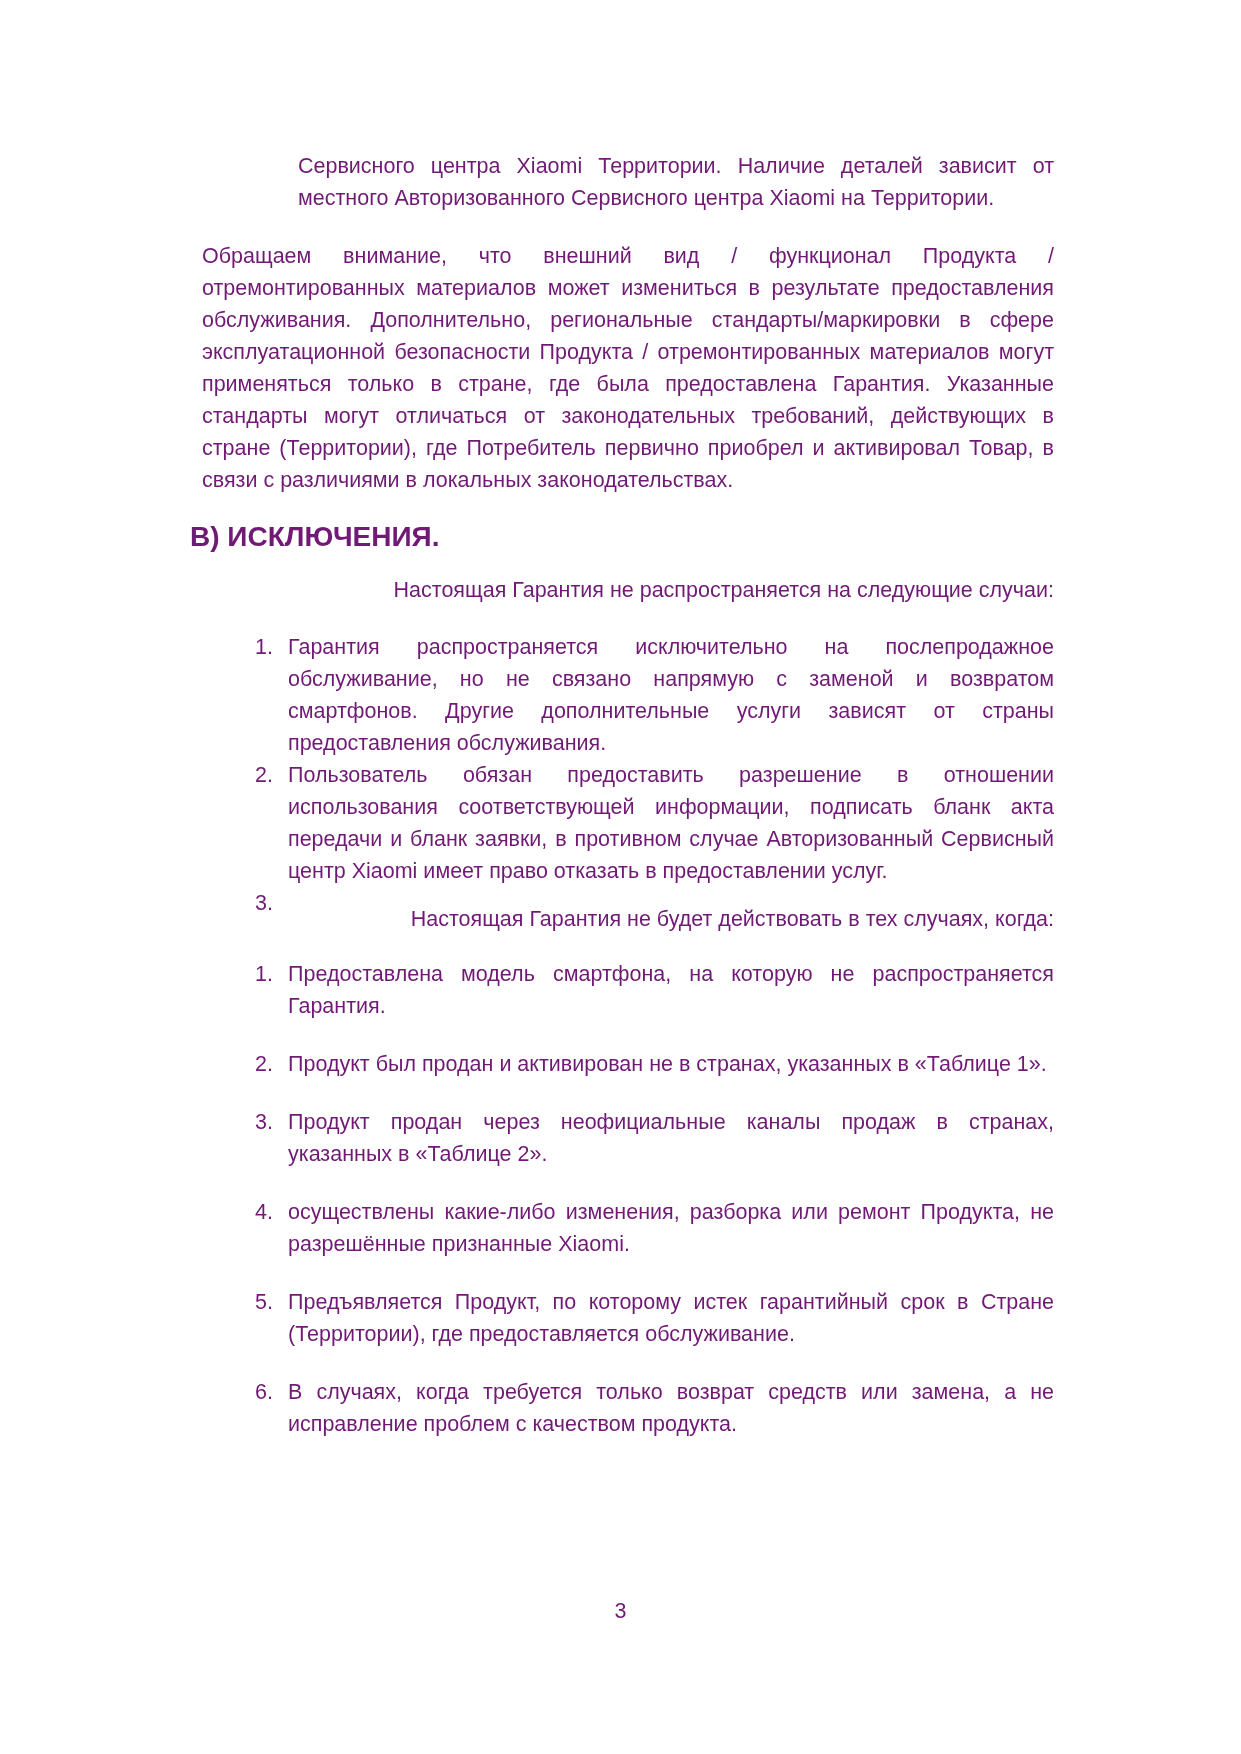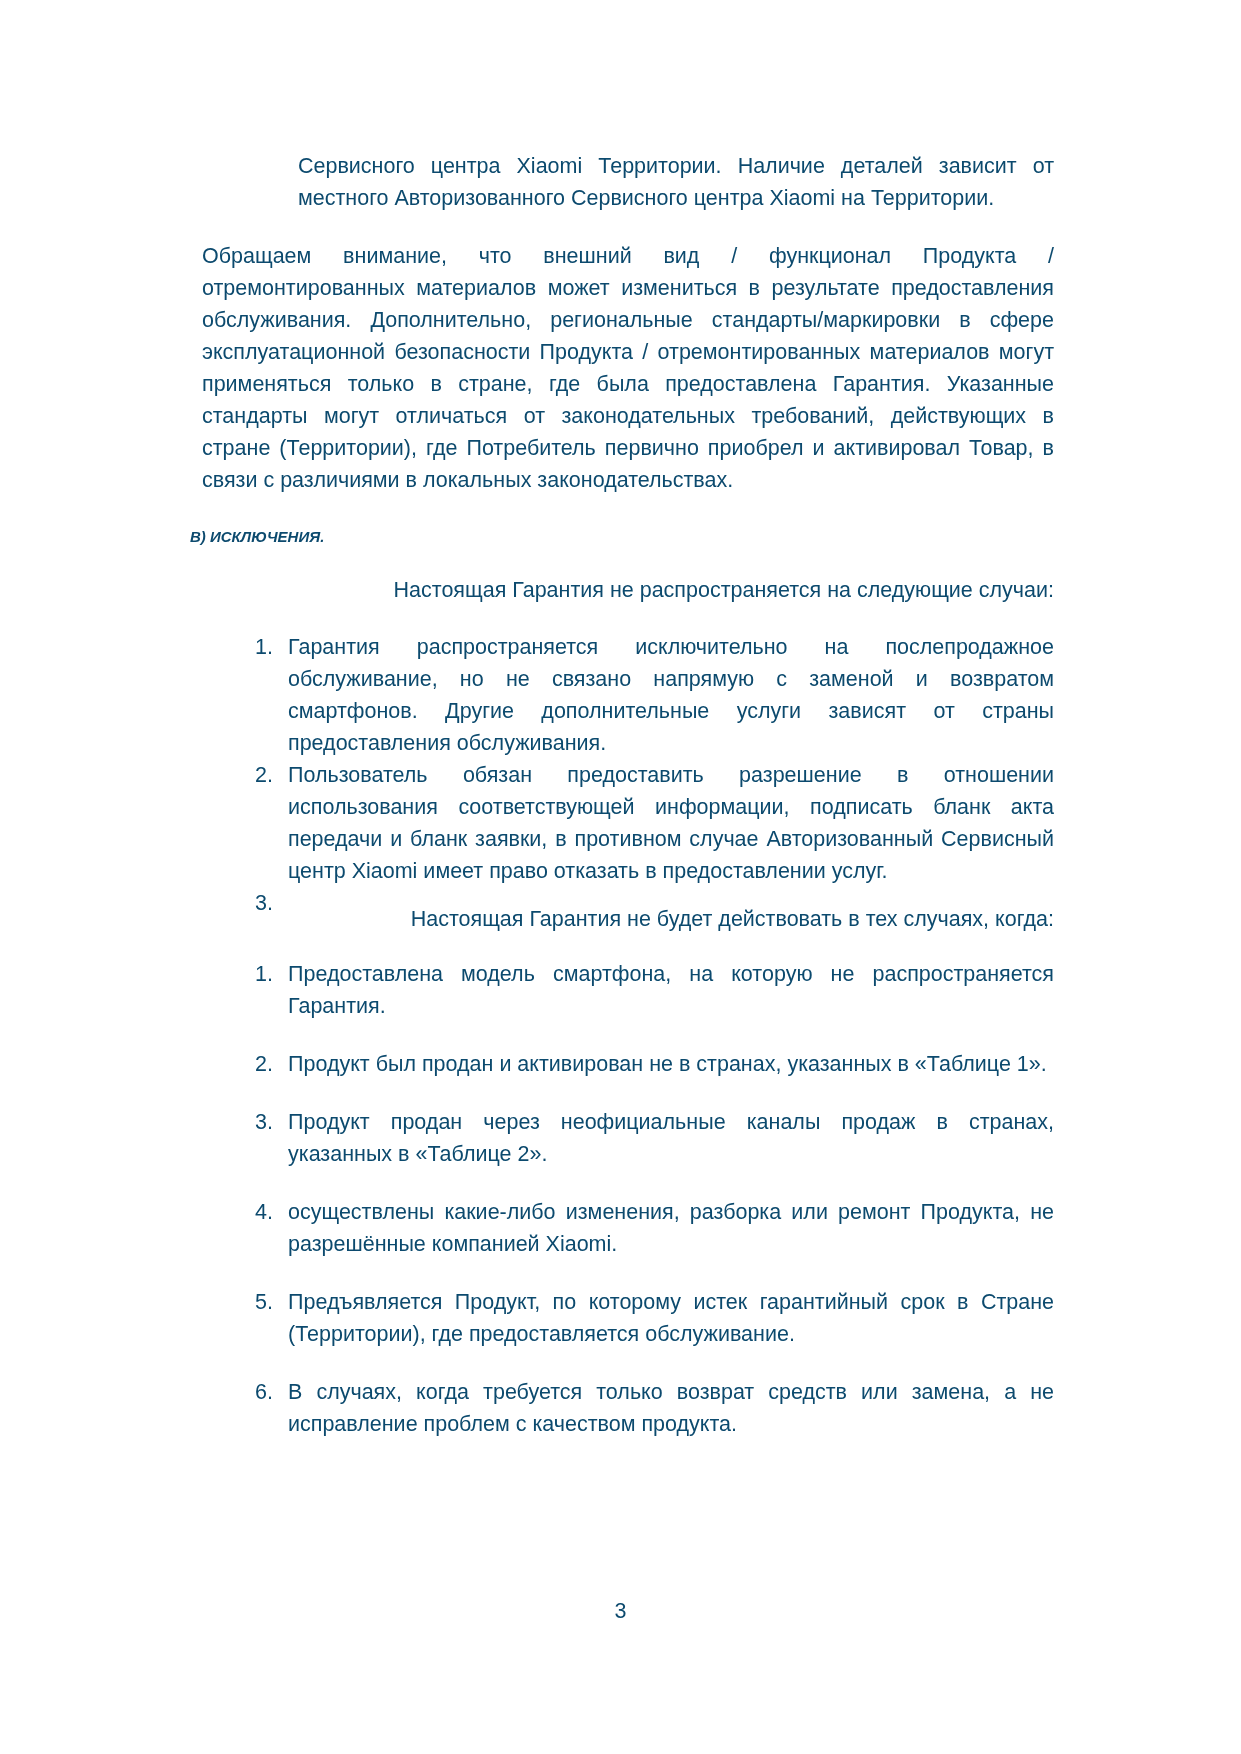--- a/index.html
+++ b/index.html
@@ -5,46 +5,45 @@
   html, body {
     margin: 0;
     padding: 0;
     background: #ffffff;
   }
   .page {
     position: relative;
     width: 1241px;
     height: 1754px;
     background: #ffffff;
-    color: #0c4a6e;
+    color: #701a75;
     font-family: "Liberation Sans", "DejaVu Sans", sans-serif;
     font-size: 21.5px;
     line-height: 32px;
     overflow: hidden;
   }
   .content {
     position: absolute;
     left: 190px;
     top: 150px;
     width: 864px;
   }
   .para-continued {
     margin: 0 0 26px 108px;
     text-align: justify;
   }
   .para-notice {
     margin: 0 0 25px 12px;
     text-align: justify;
   }
   .section-heading {
-    font-size: 15px;
+    font-size: 28px;
     font-weight: bold;
     margin: 0 0 21px 0;
     line-height: 32px;
-    font-style: italic;
   }
   .list-intro {
     margin: 0 0 25px 0;
     text-align: right;
   }
   ol.num-list {
     list-style: none;
     margin: 0;
     padding: 0;
   }
@@ -117,21 +116,21 @@
       <li>
         <span class="marker">2.</span>
         <span class="item-text">Продукт был продан и активирован не в странах, указанных в «Таблице 1».</span>
       </li>
       <li>
         <span class="marker">3.</span>
         <span class="item-text">Продукт продан через неофициальные каналы продаж в странах, указанных в «Таблице 2».</span>
       </li>
       <li>
         <span class="marker">4.</span>
-        <span class="item-text">осуществлены какие-либо изменения, разборка или ремонт Продукта, не разрешённые компанией Xiaomi.</span>
+        <span class="item-text">осуществлены какие-либо изменения, разборка или ремонт Продукта, не разрешённые признанные Xiaomi.</span>
       </li>
       <li>
         <span class="marker">5.</span>
         <span class="item-text">Предъявляется Продукт, по которому истек гарантийный срок в Стране (Территории), где предоставляется обслуживание.</span>
       </li>
       <li>
         <span class="marker">6.</span>
         <span class="item-text">В случаях, когда требуется только возврат средств или замена, а не исправление проблем с качеством продукта.</span>
       </li>
     </ol>

